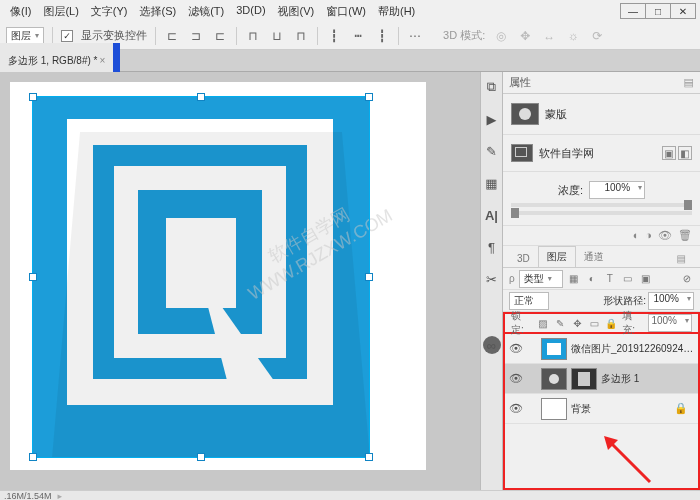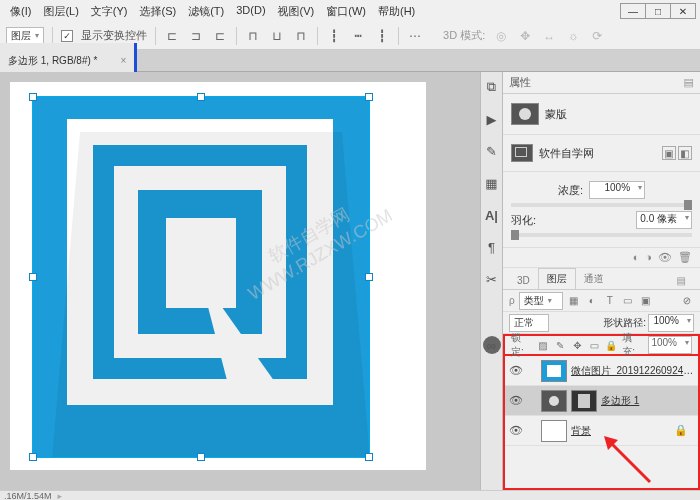--- a/index.html
+++ b/index.html
@@ -8,21 +8,21 @@
 .menu { display: flex; gap: 0; }
 .menu span { padding: 2px 6px; cursor: default; }
 .winbtns { display: flex; gap: 0; }
 .winbtns div { width: 26px; height: 16px; border: 1px solid #999; display: flex; align-items: center; justify-content: center; font-size: 10px; margin-left: -1px; }
 .toolbar2 { height: 28px; background: #f0f0f0; border-bottom: 1px solid #ccc; display: flex; align-items: center; padding: 0 6px; gap: 8px; }
 .toolbar2 .sep { width: 1px; height: 18px; background: #ccc; }
 .toolbar2 .btn { width: 16px; height: 16px; display: flex; align-items: center; justify-content: center; color: #666; font-size: 12px; }
 .toolbar2 .lbl { color: #555; }
 .checkbox { width: 12px; height: 12px; border: 1px solid #888; background: #fff; display: inline-flex; align-items: center; justify-content: center; font-size: 9px; color: #333; }
 .doctab { height: 22px; background: #d0d0d0; border-bottom: 1px solid #aaa; display: flex; align-items: center; }
-.doctab .tab { background: #e8e8e8; height: 36px; padding: 0 8px; display: flex; align-items: center; gap: 23px; border-right: 3px solid #1d4ed8; font-size: 10px; }
+.doctab .tab { background: #e8e8e8; height: 36px; padding: 0 8px; display: flex; align-items: center; gap: 2px; border-right: 7px solid #1d4ed8; font-size: 10px; }
 .doctab .tab .x { color: #888; font-size: 10px; }
 .main { display: flex; height: 418px; }
 .canvas-area { flex: 1; background: #c8c8c8; position: relative; overflow: hidden; }
 .canvas { position: absolute; left: 10px; top: 10px; width: 416px; height: 388px; background: #fff; }
 .bluebox { position: absolute; left: 22px; top: 14px; width: 338px; height: 362px; background: #1c9dd9; }
 .watermark { position: absolute; right: 30px; top: 140px; transform: rotate(-30deg); color: rgba(200,200,200,0.5); font-size: 18px; pointer-events: none; }
 .selbox { position: absolute; border: 1px solid #00aeef; }
 .handle { position: absolute; width: 8px; height: 8px; background: #fff; border: 1px solid #1084c4; }
 .sidebar1 { width: 22px; background: #e6e6e6; border-left: 1px solid #bbb; display: flex; flex-direction: column; align-items: center; padding-top: 6px; gap: 14px; }
 .sidebar1 div { width: 18px; height: 18px; display: flex; align-items: center; justify-content: center; color: #555; font-size: 13px; }
@@ -42,21 +42,21 @@
 .layer-filter { height: 22px; display: flex; align-items: center; padding: 0 6px; gap: 4px; border-bottom: 1px solid #ddd; }
 .layer-opts { height: 22px; display: flex; align-items: center; justify-content: space-between; padding: 0 6px; border-bottom: 1px solid #ddd; }
 .layer-lock { height: 22px; display: flex; align-items: center; padding: 0 6px; gap: 4px; border-bottom: 1px solid #ddd; color: #666; font-size: 10px; }
 .layer-list { flex: 1; overflow: hidden; }
 .layer-item { height: 30px; display: flex; align-items: center; padding: 0 4px; gap: 4px; border-bottom: 1px solid #e0e0e0; }
 .layer-item.selected { background: #cfcfcf; }
 .layer-item .eye { width: 14px; text-align: center; color: #555; font-size: 11px; }
 .layer-item .chain { width: 10px; }
 .layer-item .thumb { width: 26px; height: 22px; background: #fff; border: 1px solid #888; display: flex; align-items: center; justify-content: center; position: relative; }
 .layer-item .thumb.blue { background: #1c9dd9; }
-.layer-item .name { font-size: 10px; flex: 1; overflow: hidden; white-space: nowrap; text-overflow: ellipsis; text-decoration: underline; }
+.layer-item .name { font-size: 10px; flex: 1; overflow: hidden; white-space: nowrap; text-overflow: ellipsis; }
 .redbox { border: 2px solid #e22; }
 .statusbar { height: 10px; background: #e8e8e8; border-top: 1px solid #ccc; font-size: 9px; padding: 0 4px; color: #666; display: flex; align-items: center; }
 .arrow-annot { position: absolute; pointer-events: none; }
 .dropdown-sm { height: 18px; border: 1px solid #bbb; background: #fff; display: flex; align-items: center; padding: 0 4px; font-size: 10px; gap: 4px; }
 .lc-icon { width: 14px; height: 14px; display: inline-flex; align-items: center; justify-content: center; font-size: 10px; color: #777; }
 .cc-badge { width: 16px; height: 16px; border-radius: 50%; background: #666; color: #fff; font-size: 8px; display: flex; align-items: center; justify-content: center; }
 </style>
 </head>
 <body>
 
@@ -184,24 +184,20 @@
       </div>
     </div>
     <div class="prop-section">
       <div class="prop-row" style="justify-content:center">
         <span>浓度:</span>
         <div class="input-sm">100%</div>
       </div>
       <div style="height:4px;background:#ddd;margin:4px 0;position:relative">
         <div style="position:absolute;right:0;top:-3px;width:8px;height:10px;background:#888"></div>
       </div>
-      <div class="prop-row" style="justify-content:space-between">
-        <span>羽化:</span>
-        <div class="input-sm">0.0 像素</div>
-      </div>
       <div style="height:4px;background:#ddd;margin:4px 0;position:relative">
         <div style="position:absolute;left:0;top:-3px;width:8px;height:10px;background:#888"></div>
       </div>
     </div>
     <div class="collapse">
       <span></span>
       <div class="iconrow">
         <span>◐</span>
         <span>◑</span>
         <span>👁</span>

